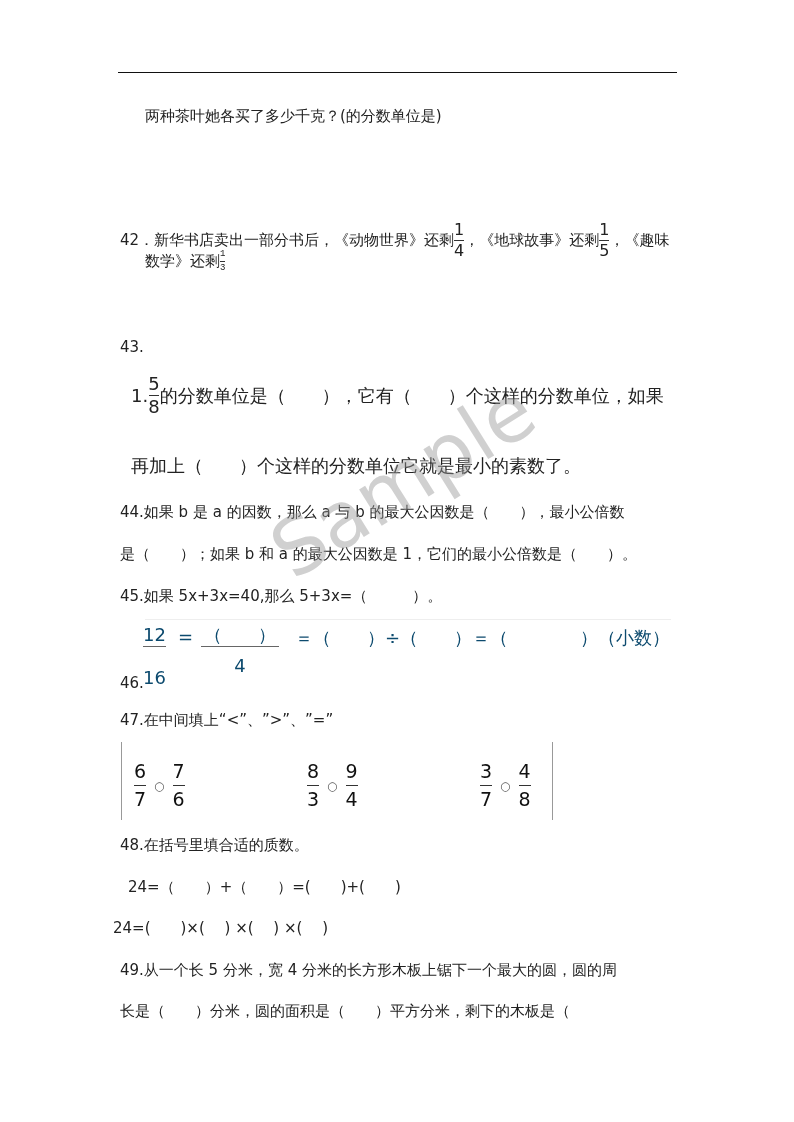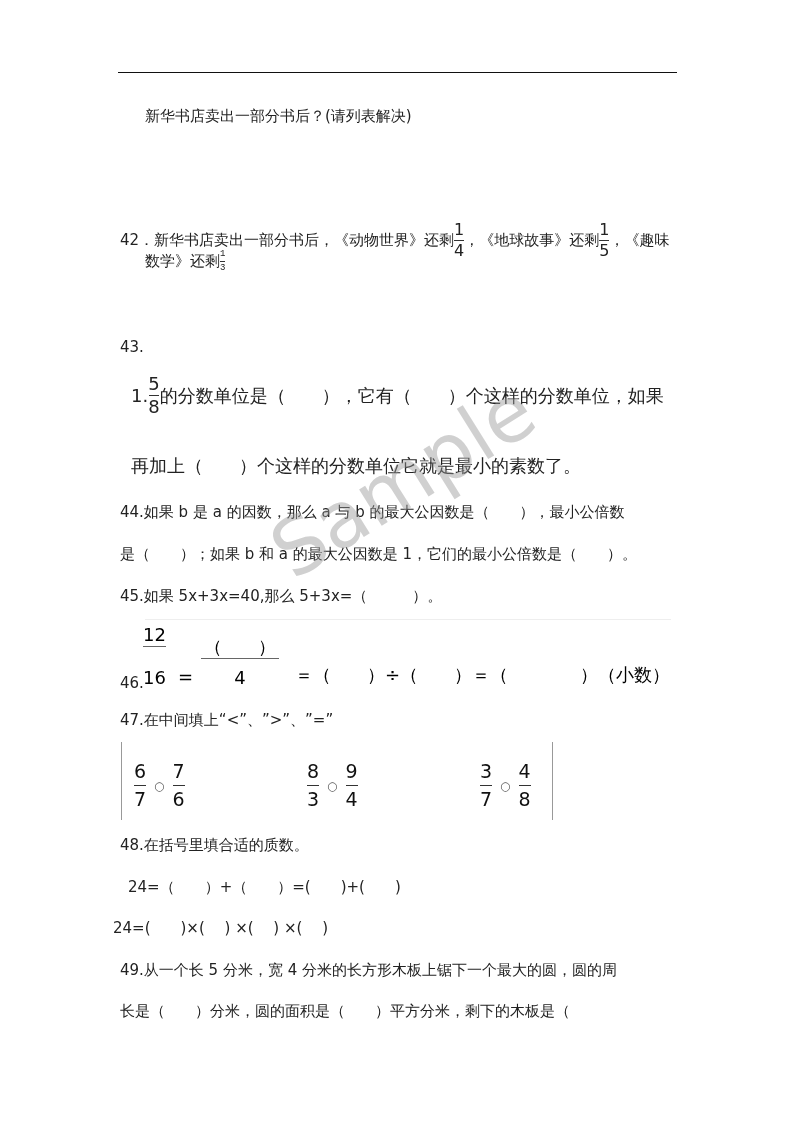--- a/index.html
+++ b/index.html
@@ -20,21 +20,21 @@
   .vline { position: absolute; width: 1px; background: #999; }
   .watermark { position: absolute; left: 255px; top: 520px; font-size: 78px; color: rgba(150,150,150,0.45);
                transform: rotate(-32deg); transform-origin: left top; font-family: "DejaVu Sans", sans-serif; pointer-events: none; }
   .hline-light { position: absolute; left: 145px; top: 619px; width: 526px; height: 1px; background: #eee; }
 </style>
 </head>
 <body>
 
 <div class="hr"></div>
 
-<div class="abs t15" style="left:145px; top:107px;">新华书店卖出一部分书后？(请列表解决)</div>
+<div class="abs t15" style="left:145px; top:107px;">两种茶叶她各买了多少千克？(的分数单位是)</div>
 
 <div class="abs t15" style="left:120px; top:188px; display:flex; align-items:center;margin-top:34px;">
   <span>42．新华书店卖出一部分书后，《动物世界》还剩</span>
   <span class="frac sm-frac">
     <span class="num">1</span>
       <span class="bar"></span>
       <span class="den">4</span>
   </span>
   <span>，《地球故事》还剩</span>
   <span class="frac sm-frac">
@@ -65,21 +65,21 @@
 </div>
 <div class="abs t18" style="left:131px; top:454px;">再加上（　　）个这样的分数单位它就是最小的素数了。</div>
 
 <div class="abs t15" style="left:120px; top:503px;">44.如果 b 是 a 的因数，那么 a 与 b 的最大公因数是（　　），最小公倍数</div>
 <div class="abs t15" style="left:120px; top:545px;">是（　　）；如果 b 和 a 的最大公因数是 1，它们的最小公倍数是（　　）。</div>
 
 <div class="abs t15" style="left:120px; top:587px;">45.如果 5x+3x=40,那么 5+3x=（　　　）。</div>
 
 <div class="hline-light"></div>
 
-<div class="abs" style="left:143px; top:626px; display:flex; align-items:flex-end; font-size:18px; color:#000000;">
+<div class="abs" style="left:143px; top:626px; display:flex; align-items:flex-start; font-size:18px; color:#0c4a6e;">
   <span class="frac">
     <span class="num">12</span>
       <span class="bar" style="background:#666"></span>
       <span class="den" style="margin-top:20px">16</span>
   </span>
   <span style="margin:0 8px 0 12px;">=</span>
   <span class="frac" style="width:78px;">
     <span class="num">（　　）</span>
       <span class="bar" style="background:#666"></span>
       <span class="den" style="margin-top:8px">4</span>

